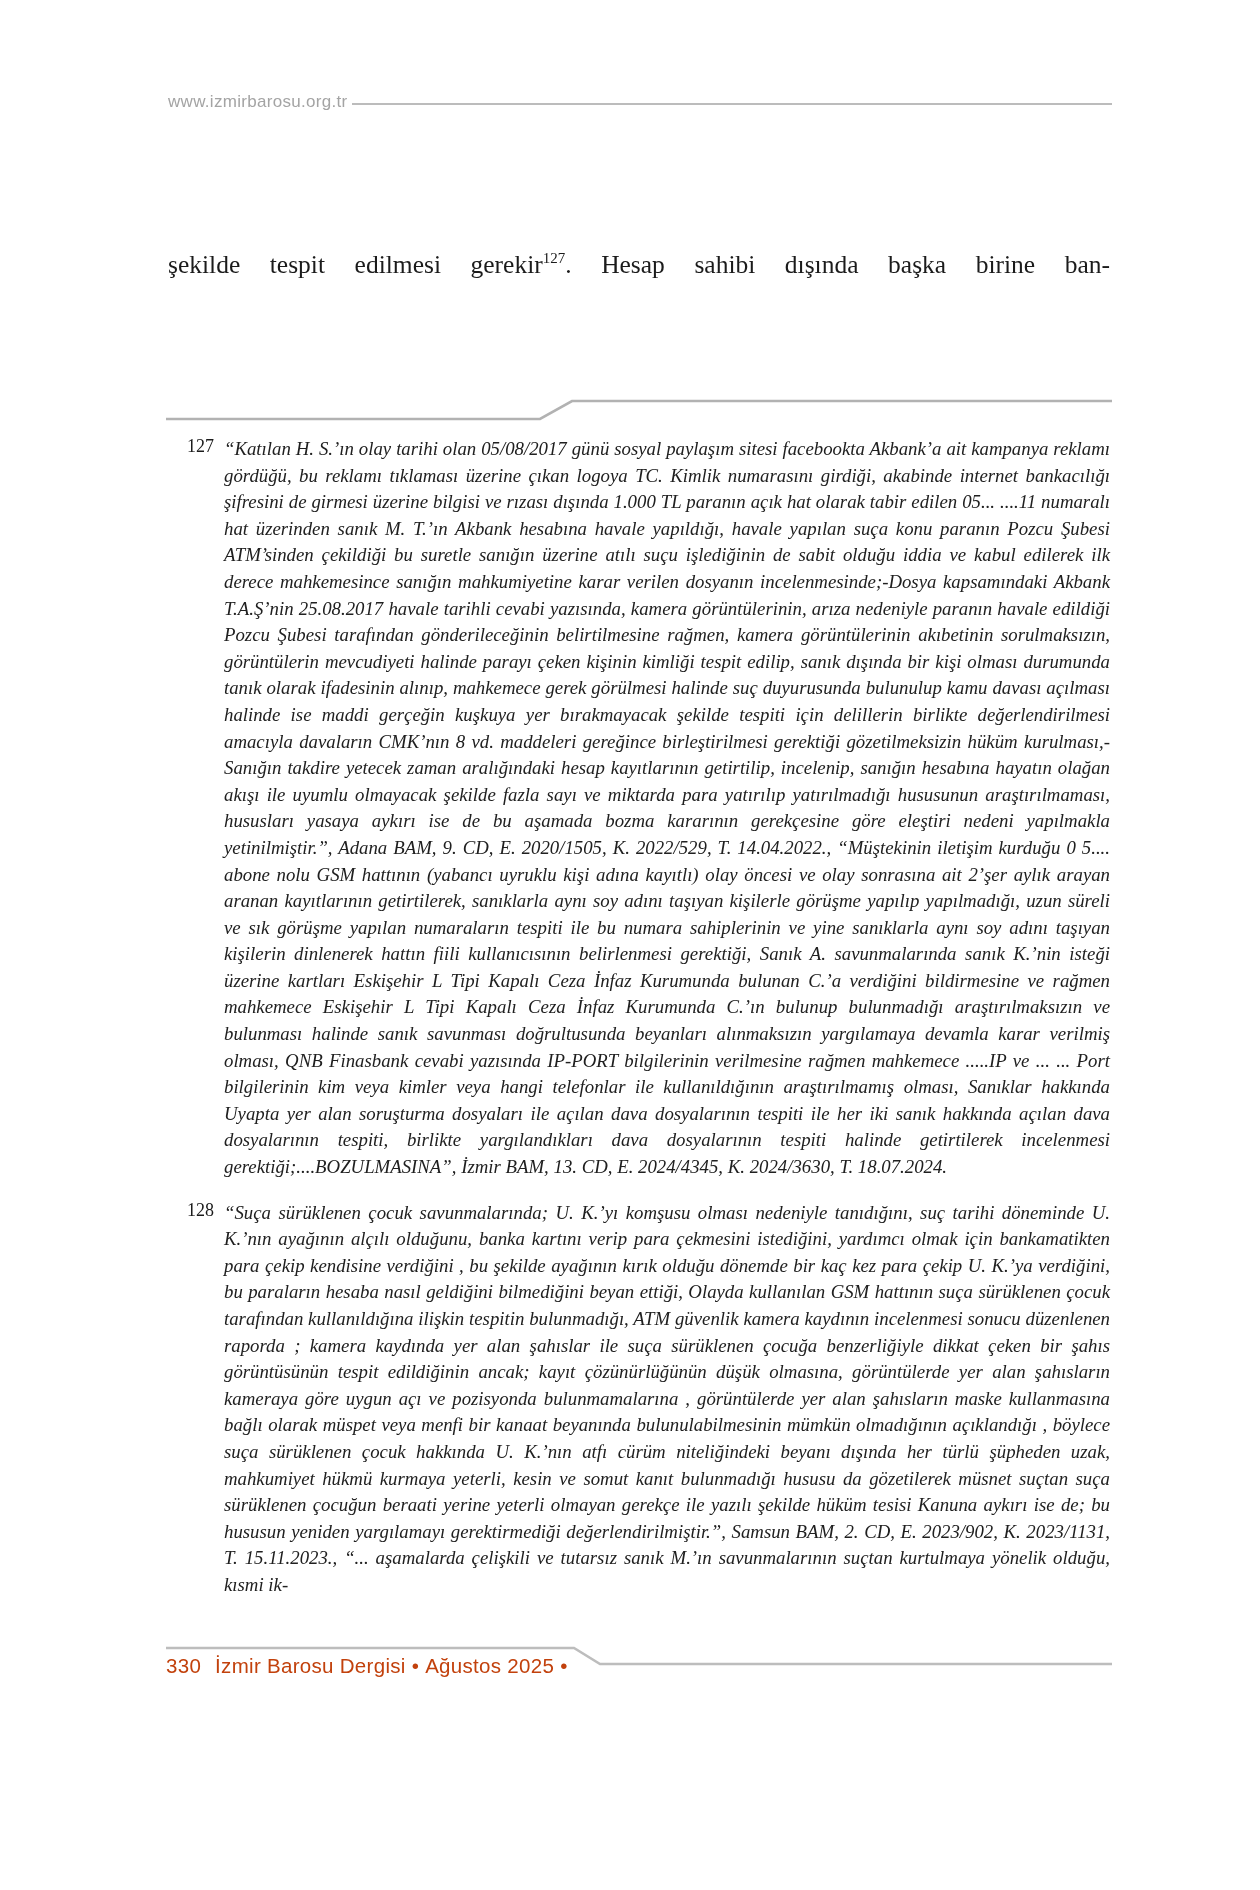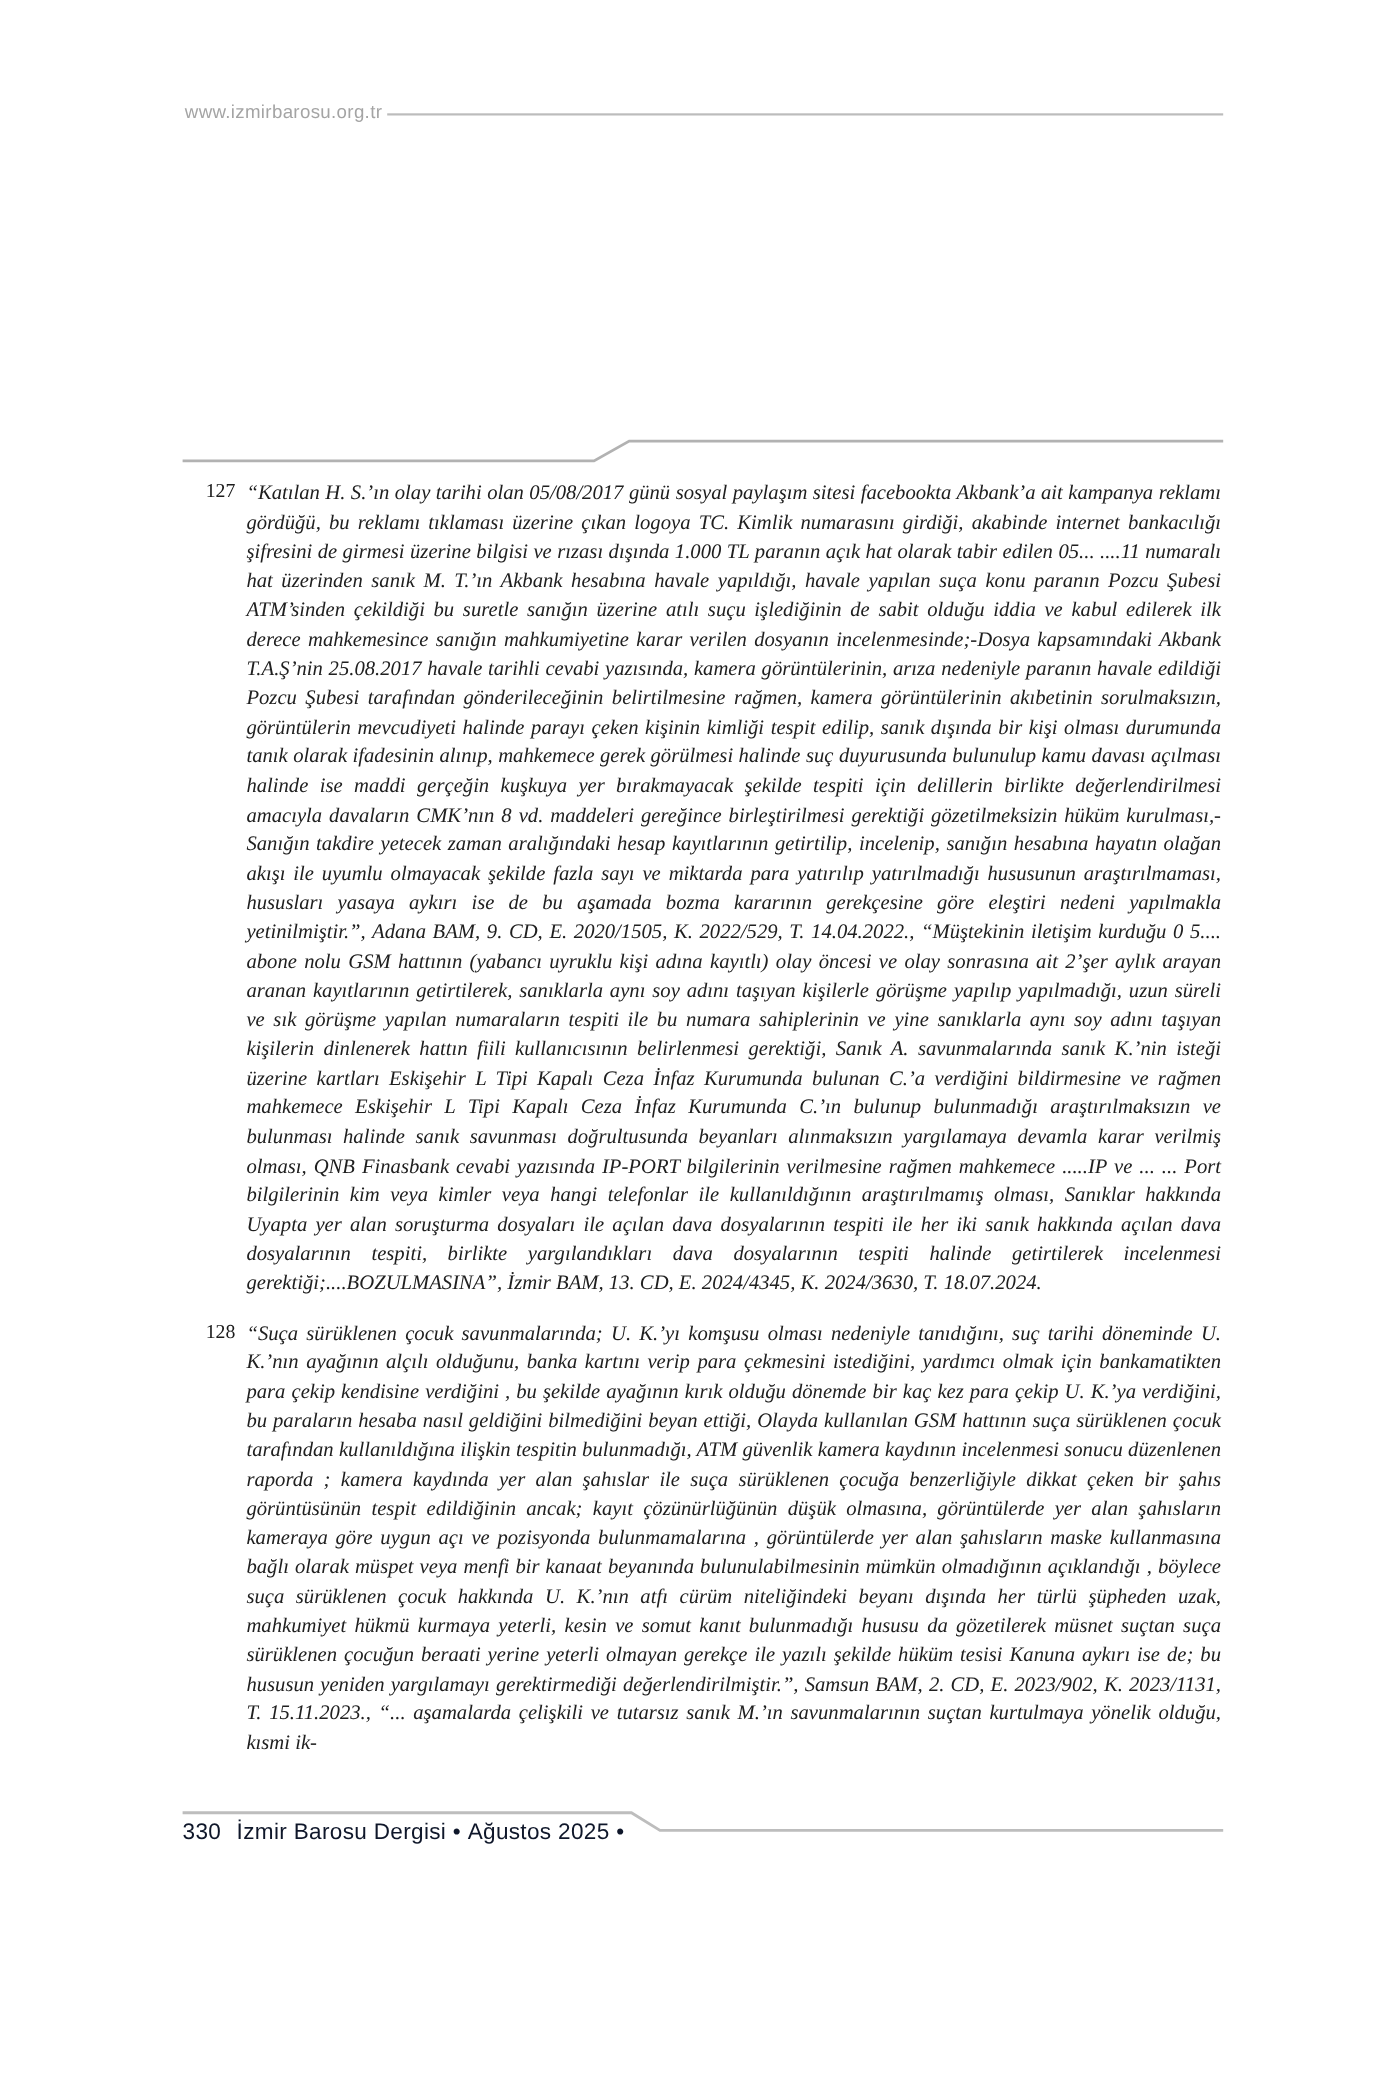--- a/index.html
+++ b/index.html
@@ -42,37 +42,38 @@
   .footnote{position:relative;padding-left:56px;text-align:justify;}
   .footnote + .footnote{margin-top:19px;}
   .fn-num{
     position:absolute;left:19px;top:-3px;
     font-style:normal;font-size:18px;color:#1b1b1b;
   }
   
   .footer{
     position:absolute;left:166px;top:1654px;
     font-family:"Liberation Sans", sans-serif;
-    font-size:20.5px;letter-spacing:.3px;color:#0f172a;
+    font-size:20.5px;letter-spacing:.3px;color:#c2410c;
     white-space:nowrap;
   }
   .footer .pgnum{margin-right:14px;}
   .footer .b{margin:0 6px;}
 </style>
 </head>
 <body>
 
 <div class="page">
 
   <div class="header">
     <span>www.izmirbarosu.org.tr</span>
     <span class="header-rule"></span>
   </div>
 
   <div class="body-text">
+    <div class="bline"><span>şekilde tespit edilmesi gerekir</span><sup class="fnref">127</sup><span>. Hesap sahibi dışında başka birine ban-</span></div>
   </div>
 
   <svg class="rules-svg" viewBox="0 0 1260 1890" xmlns="http://www.w3.org/2000/svg">
     <polyline points="166,419 540,419 572,401 1112,401" fill="none" stroke="#b2b2b2" stroke-width="2.6"></polyline>
     <polyline points="166,1648 574,1648 600,1664 1112,1664" fill="none" stroke="#bdbdbd" stroke-width="2.6"></polyline>
   </svg>
 
   <section class="footnotes">
     <div class="footnote">
       <span class="fn-num">127</span>

